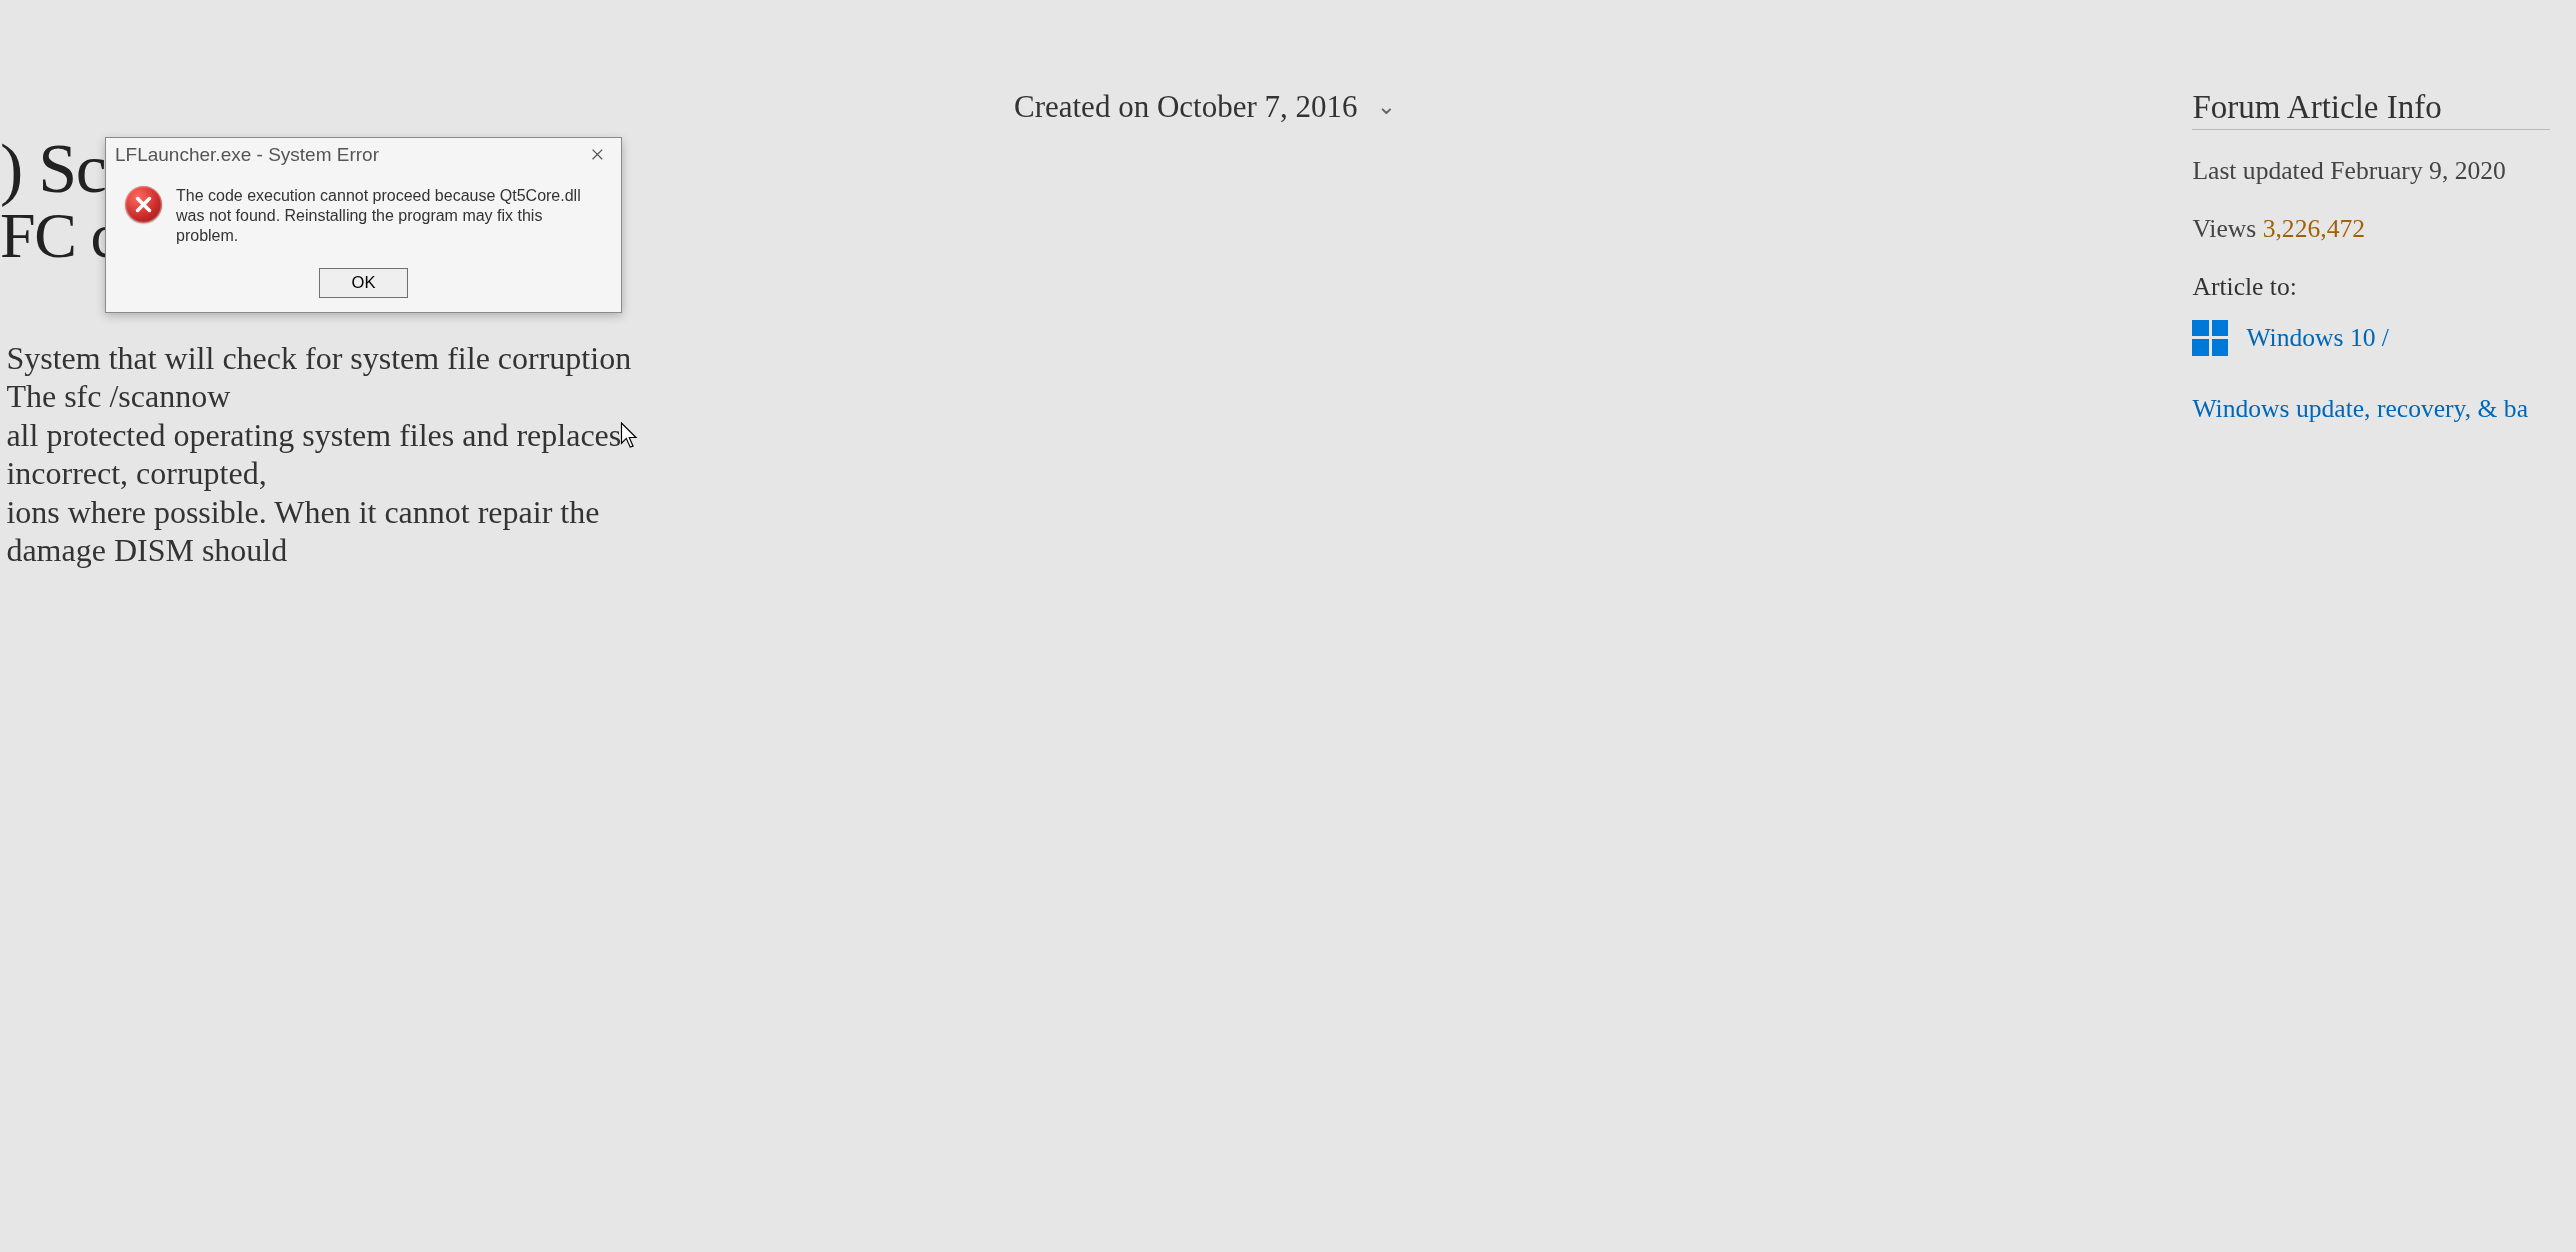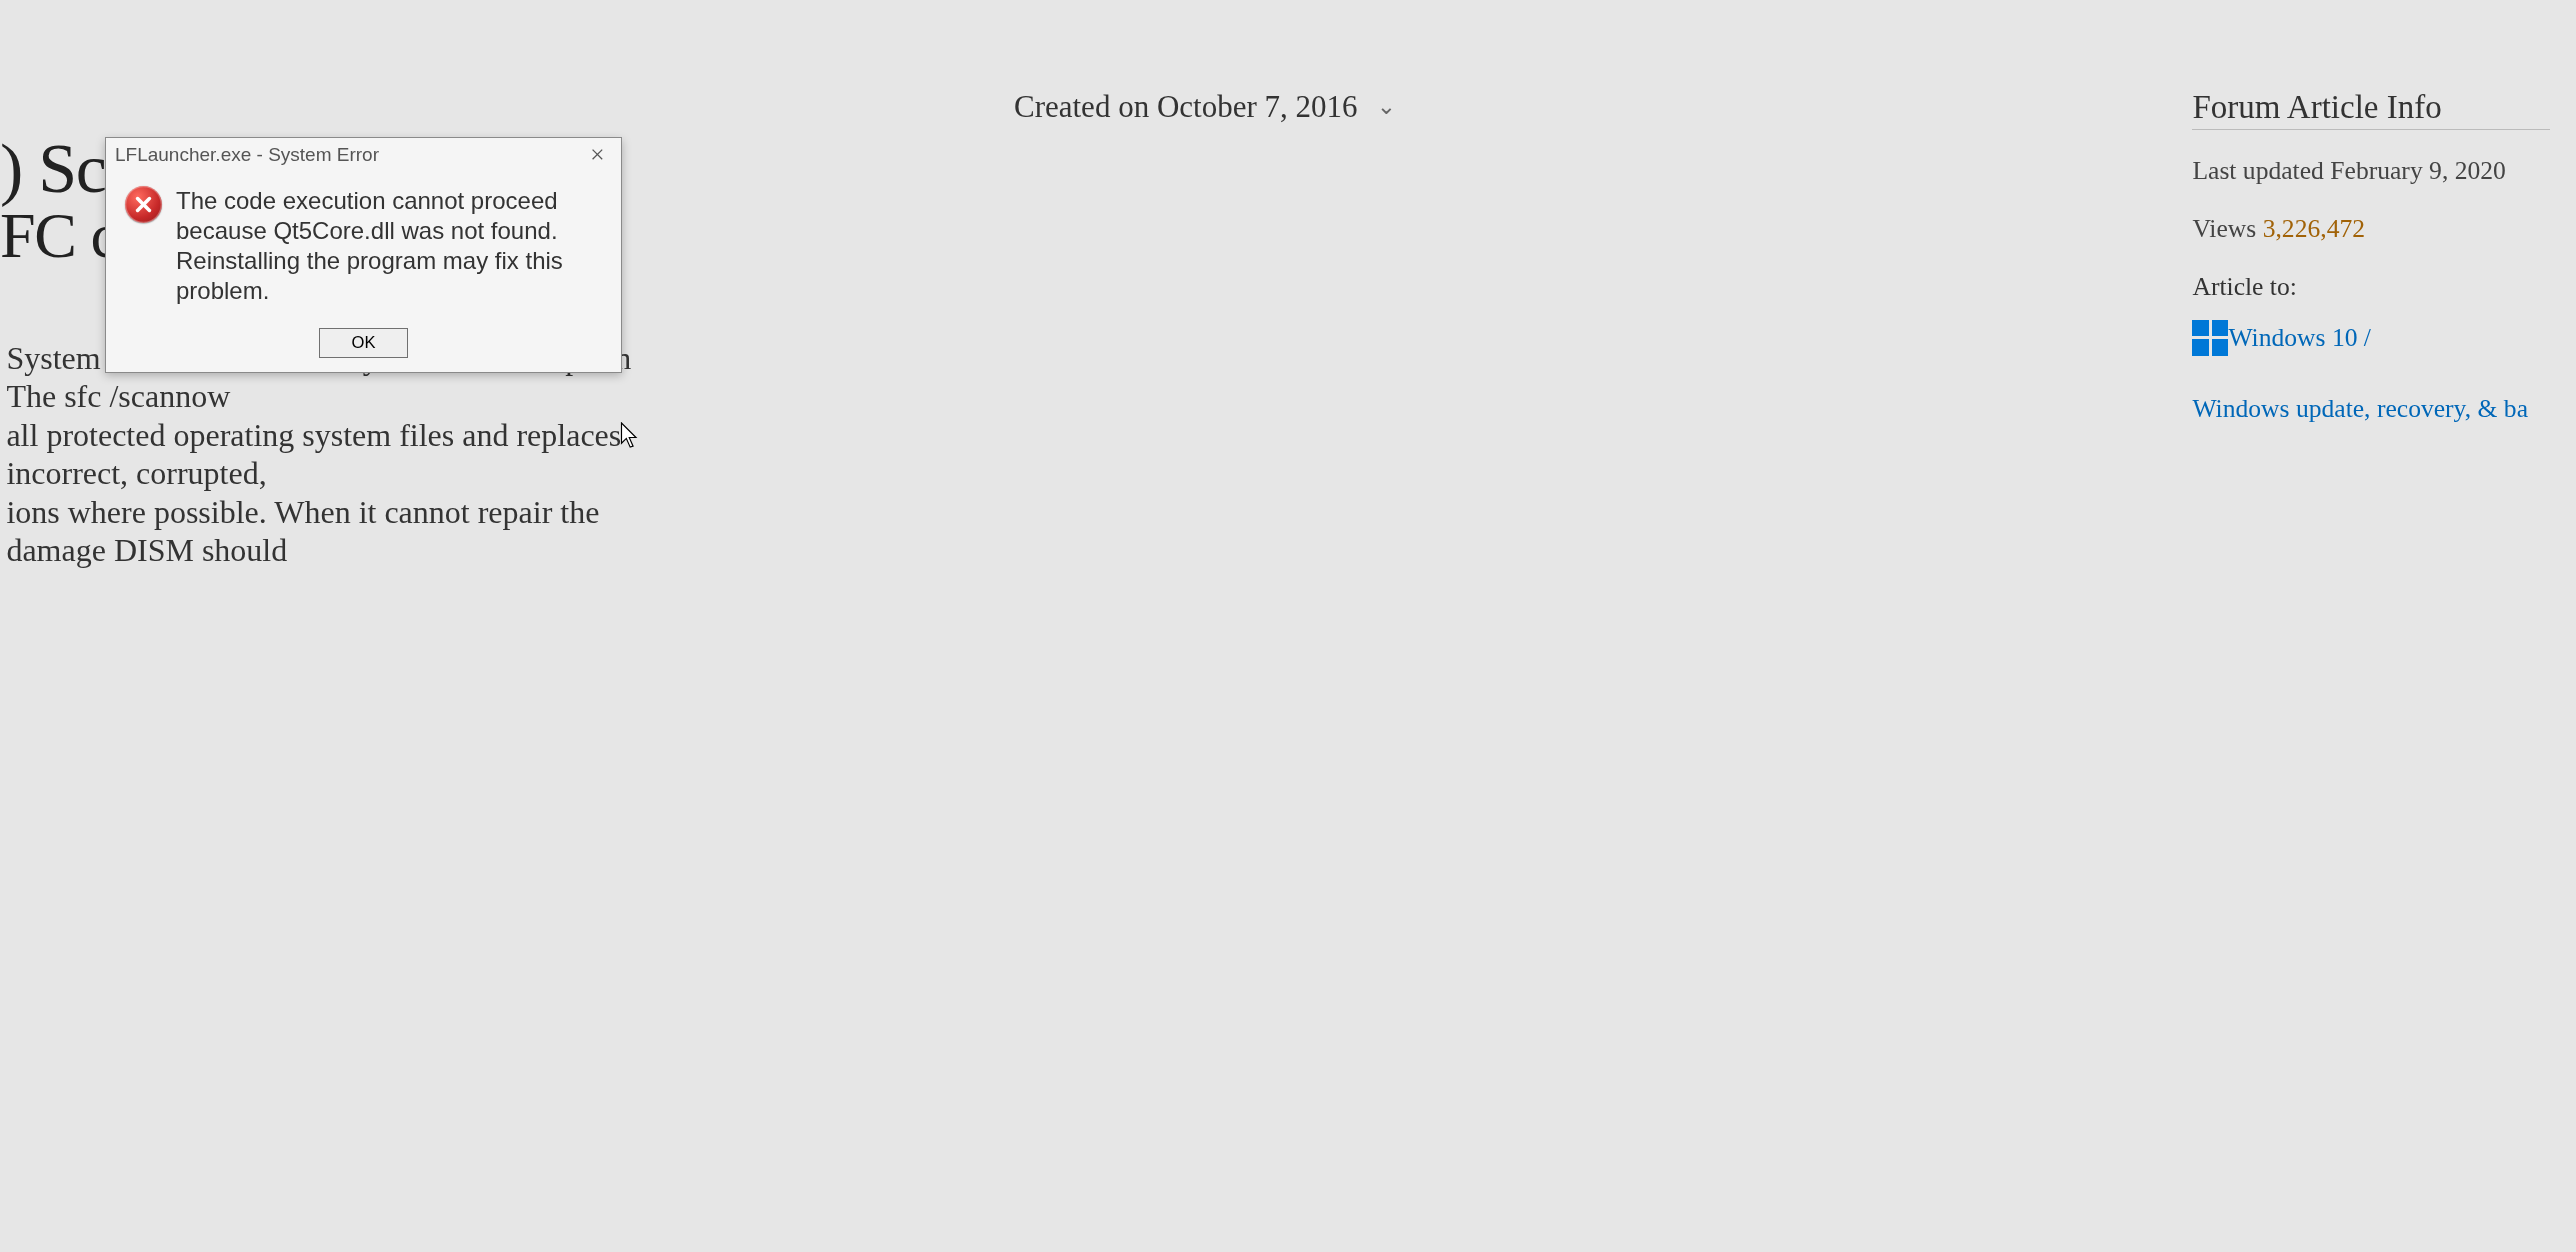--- a/index.html
+++ b/index.html
@@ -76,20 +76,21 @@
     color: #444;
   }
   .sidebar .meta-line .faded { color: #a16207; }
   .sidebar .applies {
     font-size: 25.6px;
     margin-bottom: 18px;
   }
   .sidebar .win-row {
     display: flex;
     align-items: center;
+    gap: 18px;
     margin-bottom: 38px;
   }
   .win-logo {
     width: 36px; height: 36px;
     display: grid;
     grid-template-columns: 1fr 1fr;
     grid-template-rows: 1fr 1fr;
     gap: 2.6px;
   }
   .win-logo span { background: #0078d7; }
@@ -136,21 +137,21 @@
   .err-icon {
     flex: 0 0 37px;
     width: 37px; height: 37px;
     border-radius: 50%;
     background: radial-gradient(circle at 35% 30%, #ff6a5e, #c62828 60%, #8e1b1b);
     display: flex; align-items: center; justify-content: center;
     box-shadow: inset 0 0 0 1.3px rgba(255,255,255,.3), 0 0.6px 1.3px rgba(0,0,0,.4);
   }
   .err-icon svg { width: 19px; height: 19px; }
   .dialog .msg {
-    font-size: 24px;
+    font-size: 16px;
     line-height: 1.25;
     color: #333;
   }
 
   .dialog .buttons {
     display: flex;
     justify-content: center;
     padding: 7.7px 15.3px 14px 15.3px;
   }
   .dialog .buttons button {

